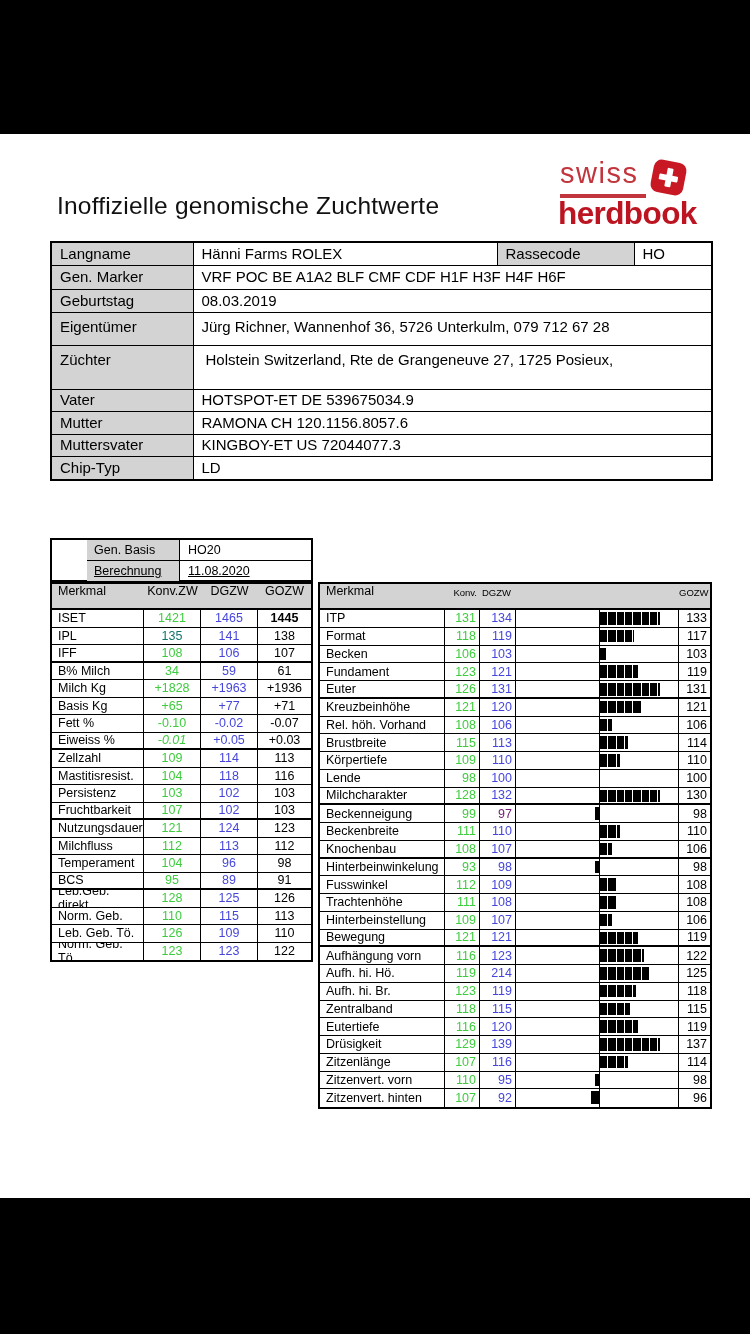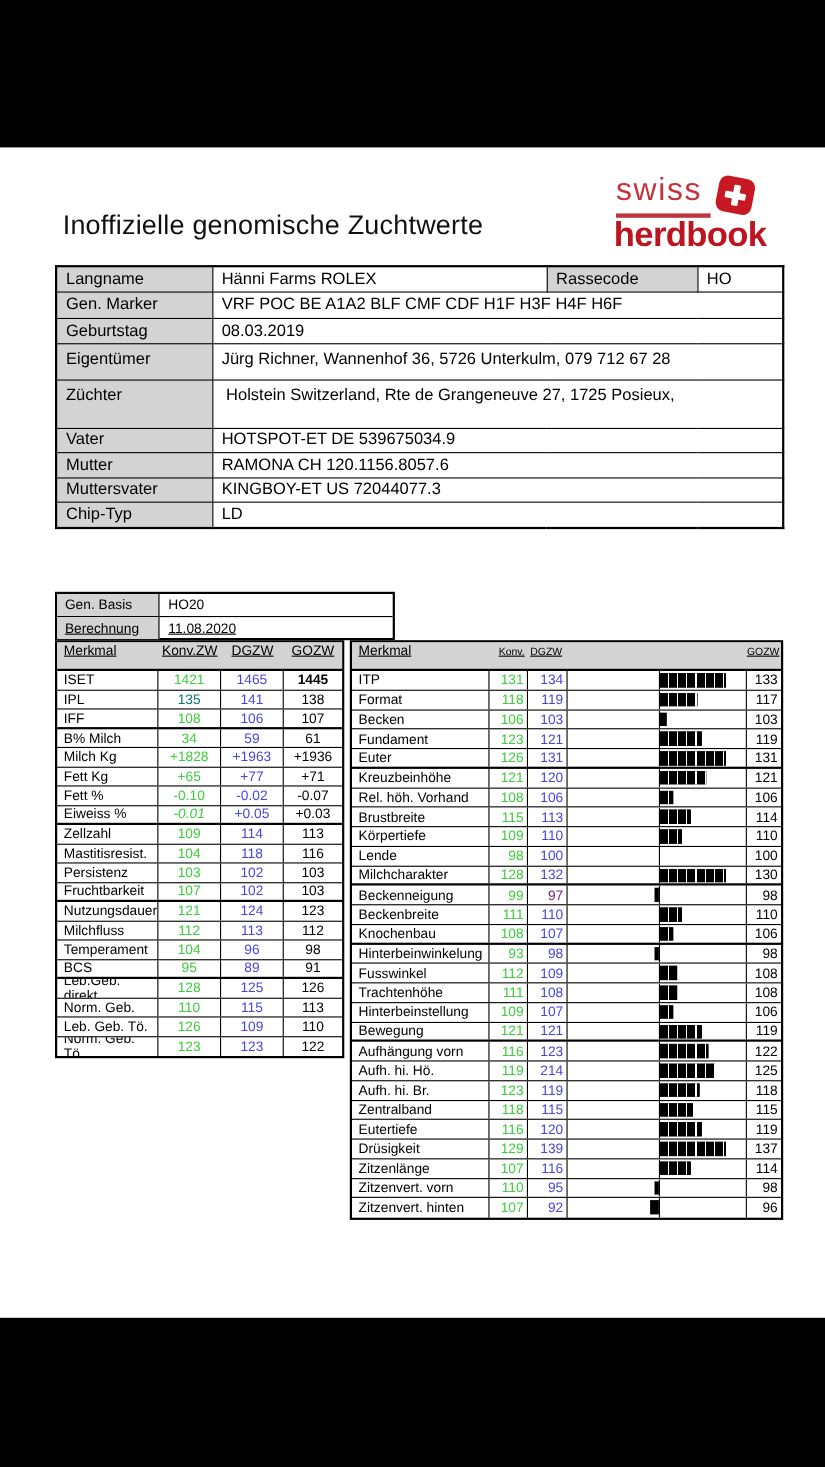--- a/index.html
+++ b/index.html
@@ -23,33 +23,33 @@
   .logo-herdbook{position:absolute;left:2px;top:36px;font-size:31.5px;font-weight:700;letter-spacing:-.6px;line-height:34px;}
 
   
   table.info{position:absolute;left:50px;top:241px;width:661px;border-collapse:collapse;table-layout:fixed;}
   table.info td{border:1.5px solid #000;font-size:15px;padding:0 0 0 8px;vertical-align:middle;line-height:1.15;}
   table.info{border:2px solid #000;}
   td.lbl{background:#d3d3d3;}
   tr.tall td{vertical-align:top;padding-top:5px;}
 
   
-  .basis-box{position:absolute;left:50px;top:538px;width:309px;height:44px;border:2px solid #000;box-sizing:border-box;background:#fff;}
+  .basis-box{position:absolute;left:50px;top:538px;width:263px;height:44px;border:2px solid #000;box-sizing:border-box;background:#fff;padding-left:35px;}
   .basis-row{display:grid;grid-template-columns:93px 1fr;height:20px;}
   .basis-row:first-child{border-bottom:1px solid #000;}
   .basis-lbl{background:#d3d3d3;border-right:1.5px solid #000;padding:3px 0 0 7px;font-size:12.5px;}
   .basis-val{padding:3px 0 0 8px;font-size:12.5px;}
   .basis-row:last-child .basis-lbl,.basis-row:last-child .basis-val{text-decoration:underline;}
 
   
   .zw{position:absolute;border:2px solid #000;box-sizing:border-box;background:#fff;}
   .zw-left{left:50px;top:582px;width:263px;}
   .zw-right{left:318px;top:582px;width:394px;}
   .zw-hdr{display:grid;background:#d3d3d3;border-bottom:2px solid #000;align-items:end;height:26px;box-sizing:border-box;}
-  .zw-hdr span{text-decoration:underline;padding-bottom:21px;}
+  .zw-hdr span{padding-bottom:21px;}
   .zw-row{display:grid;border-bottom:1px solid #000;box-sizing:border-box;align-items:center;}
   .zw-row.thick{border-bottom-width:2.5px;}
   .zw-row:last-child{border-bottom:none;}
   .zw-left .zw-hdr,.zw-left .zw-row{grid-template-columns:92px 57px 57px 1fr;}
   .zw-right .zw-hdr,.zw-right .zw-row{grid-template-columns:125px 35px 36px 163px 1fr;}
   .zw-left .zw-row{height:17.5px;}
   .zw-right .zw-row{height:17.75px;}
   .c{box-sizing:border-box;height:100%;display:flex;align-items:center;font-size:12.5px;overflow:hidden;}
   .c.vline{border-right:1px solid #000;}
   .c-label{padding-left:6px;}
@@ -173,21 +173,21 @@
         <div class="c vline c-center" style="color: rgb(70, 70, 221);">59</div>
         <div class="c c-center" style="color: rgb(0, 0, 0);">61</div>
       </div>
       <div class="zw-row">
         <div class="c vline c-label">Milch Kg</div>
         <div class="c vline c-center" style="color: rgb(62, 204, 62);">+1828</div>
         <div class="c vline c-center" style="color: rgb(70, 70, 221);">+1963</div>
         <div class="c c-center" style="color: rgb(0, 0, 0);">+1936</div>
       </div>
       <div class="zw-row">
-        <div class="c vline c-label">Fett Kg</div>
+        <div class="c vline c-label">Basis Kg</div>
         <div class="c vline c-center" style="color: rgb(62, 204, 62);">+65</div>
         <div class="c vline c-center" style="color: rgb(70, 70, 221);">+77</div>
         <div class="c c-center" style="color: rgb(0, 0, 0);">+71</div>
       </div>
       <div class="zw-row">
         <div class="c vline c-label">Fett %</div>
         <div class="c vline c-center" style="color: rgb(62, 204, 62);">-0.10</div>
         <div class="c vline c-center" style="color: rgb(70, 70, 221);">-0.02</div>
         <div class="c c-center" style="color: rgb(0, 0, 0);">-0.07</div>
       </div>

